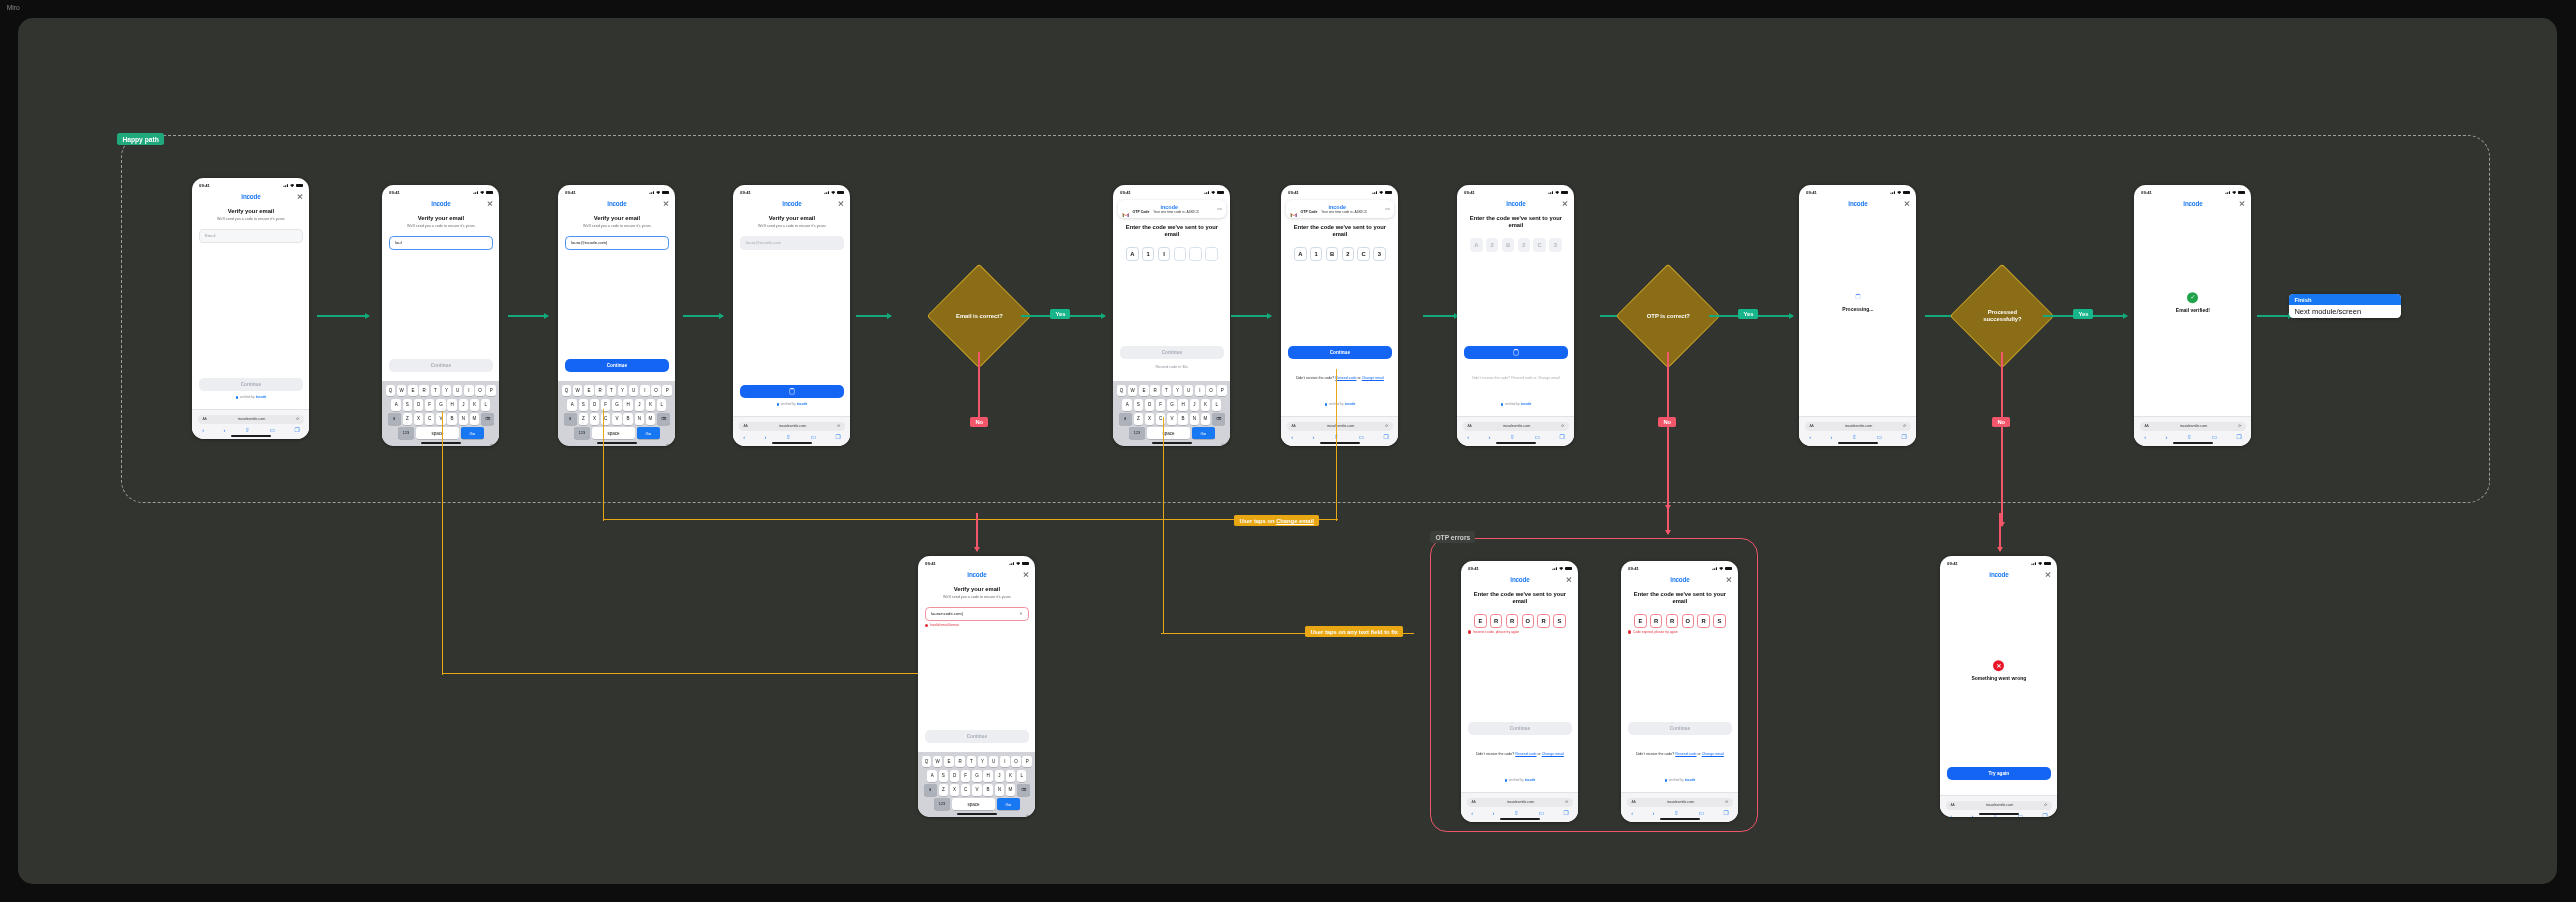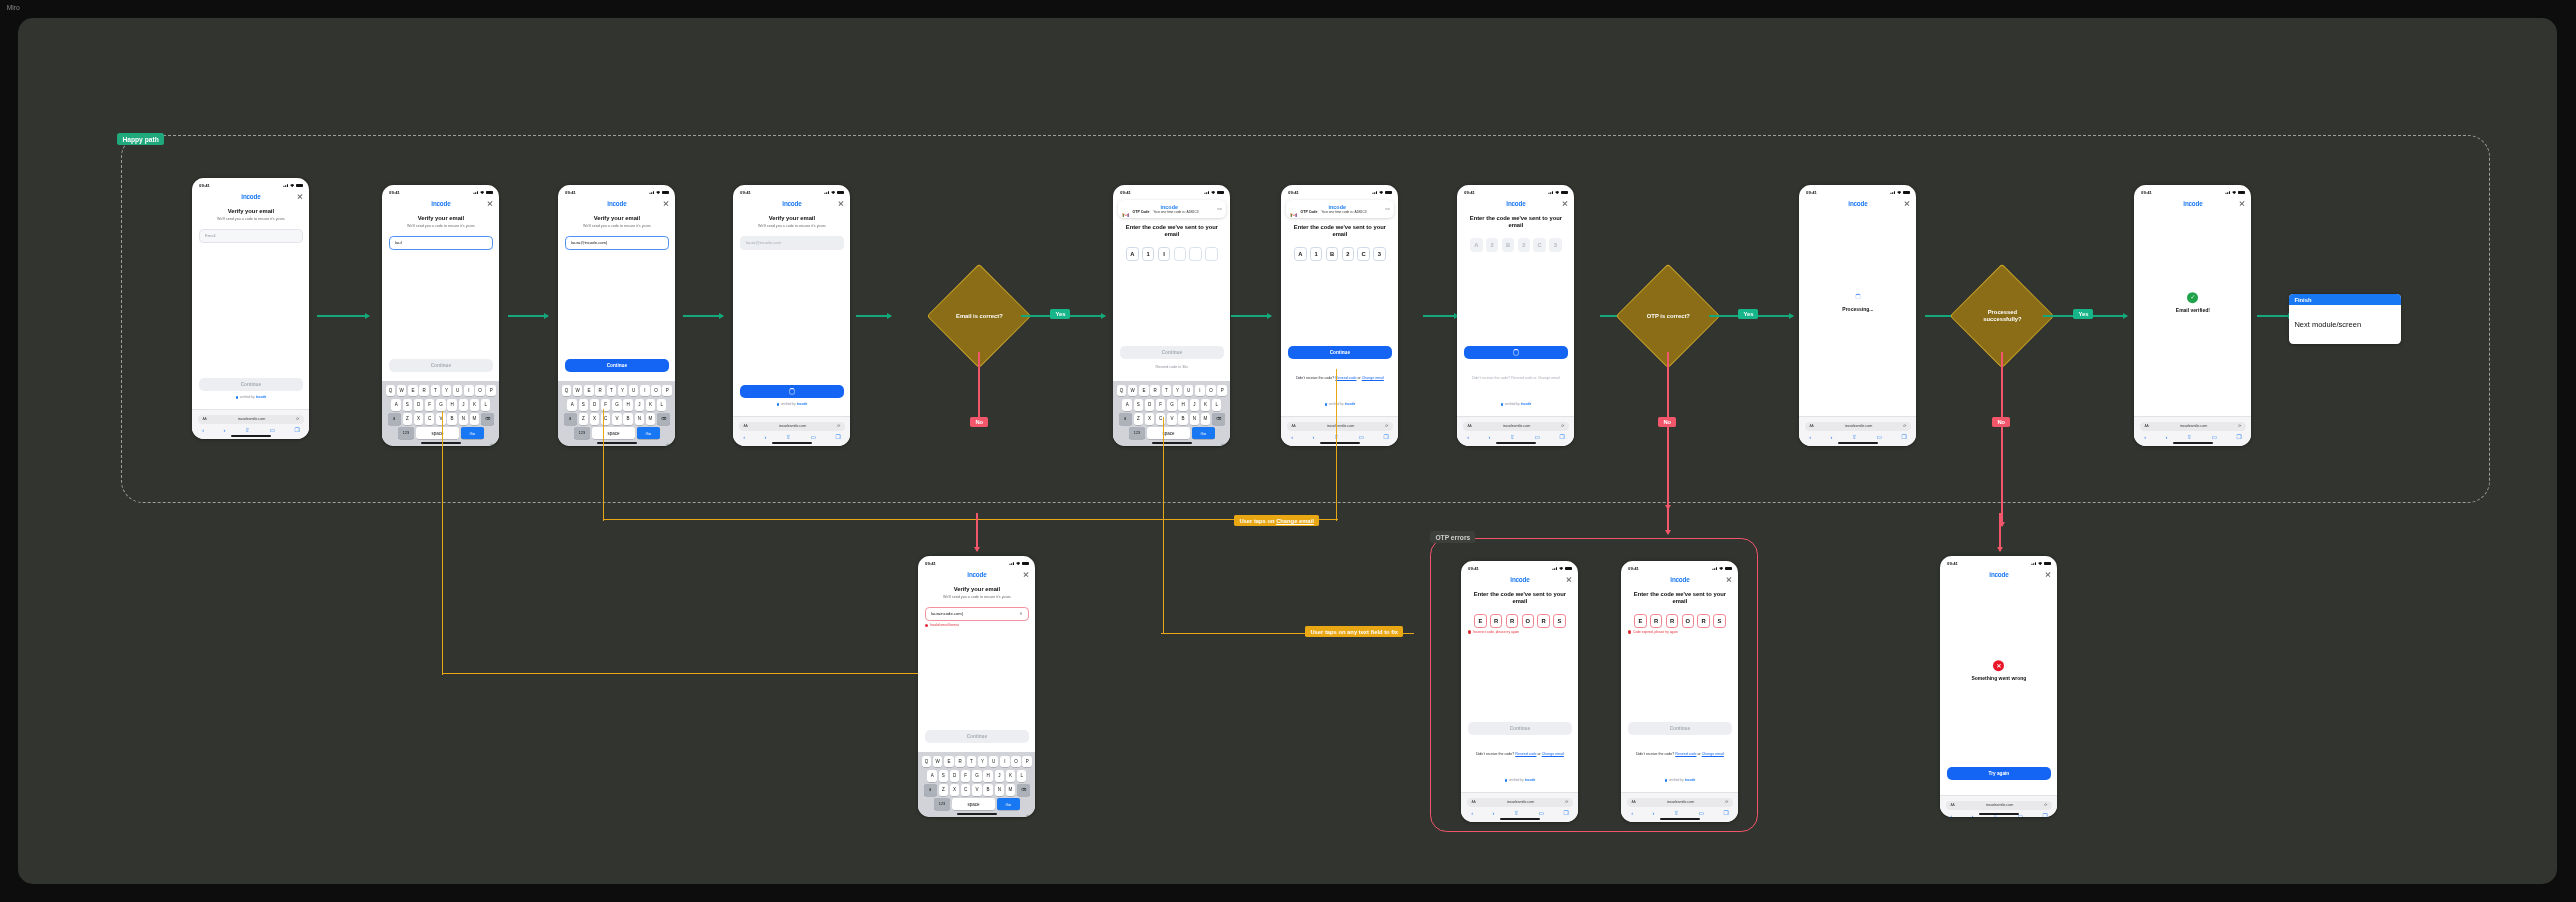--- a/index.html
+++ b/index.html
@@ -192,21 +192,21 @@
     padding:2.5px 5px; border-radius:1.7px; white-space:nowrap;
   }
   .ann u{ text-decoration:underline; }
   .opath{ position:absolute; border:1.7px solid #e8a713; }
 
   .finish{
     position:absolute; width:112px; border-radius:4.2px; overflow:hidden;
     background:#fff; box-shadow:0 0.8px 3.3px rgba(0,0,0,.35);
   }
   .finish-h{ background:#1877f2; color:#fff; font-size:5.8px; font-weight:700; padding:2.5px 5px;}
-  .finish-b{ color:#111; font-size:7.5px; padding:15px 5px;}
+  .finish-b{ color:#111; font-size:7.5px; padding:2px 5px;}
 </style>
 </head>
 <body>
 
 <div class="topbar">
   <span class="tb-txt">Miro</span>
 </div>
 
 <div class="canvas">
 

